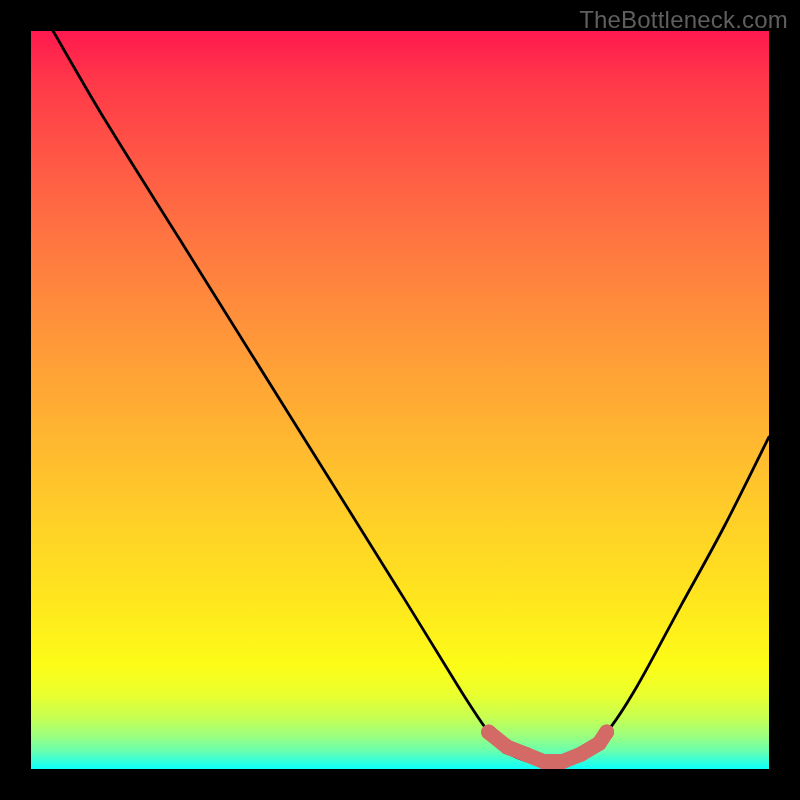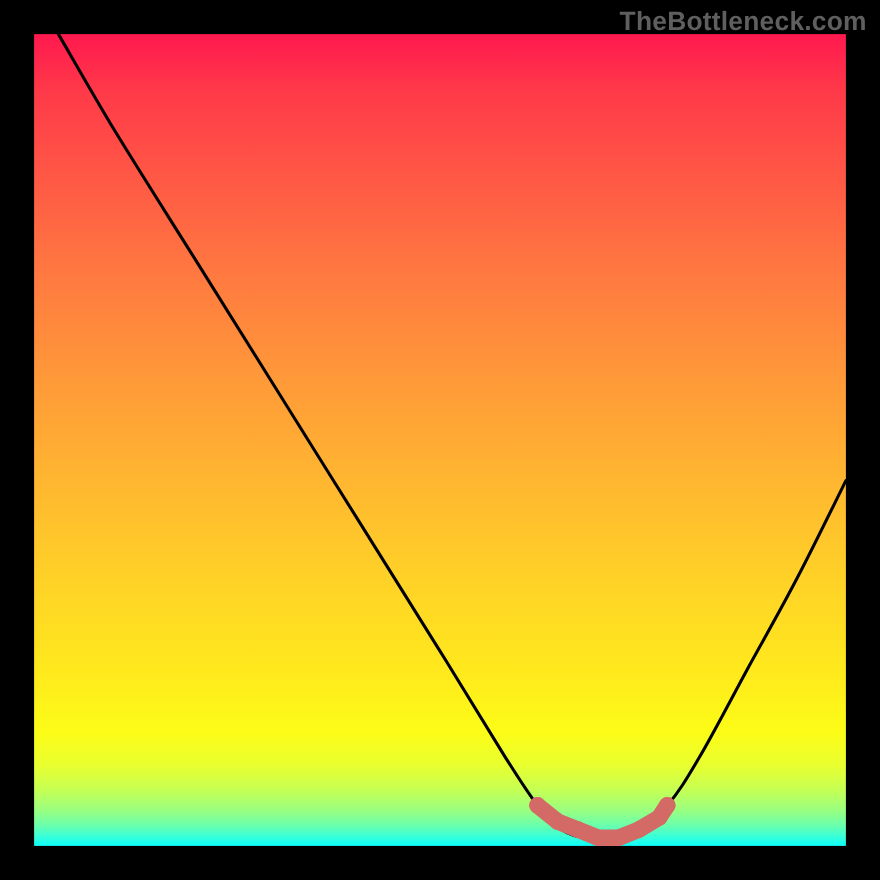--- a/index.html
+++ b/index.html
@@ -43,21 +43,21 @@
       #2bffe3 99.2%,
       #0dfffb 100%
     );
   }
   .watermark {
     position: absolute;
     top: 6px;
     right: 12px;
     color: #5f5f5f;
     font-size: 24px;
-    font-weight: 700;
+    font-weight: 400;
     letter-spacing: 0.2px;
     z-index: 5;
   }
   svg.curve {
     position: absolute;
     left: 0;
     top: 0;
     width: 738px;
     height: 738px;
     overflow: visible;

